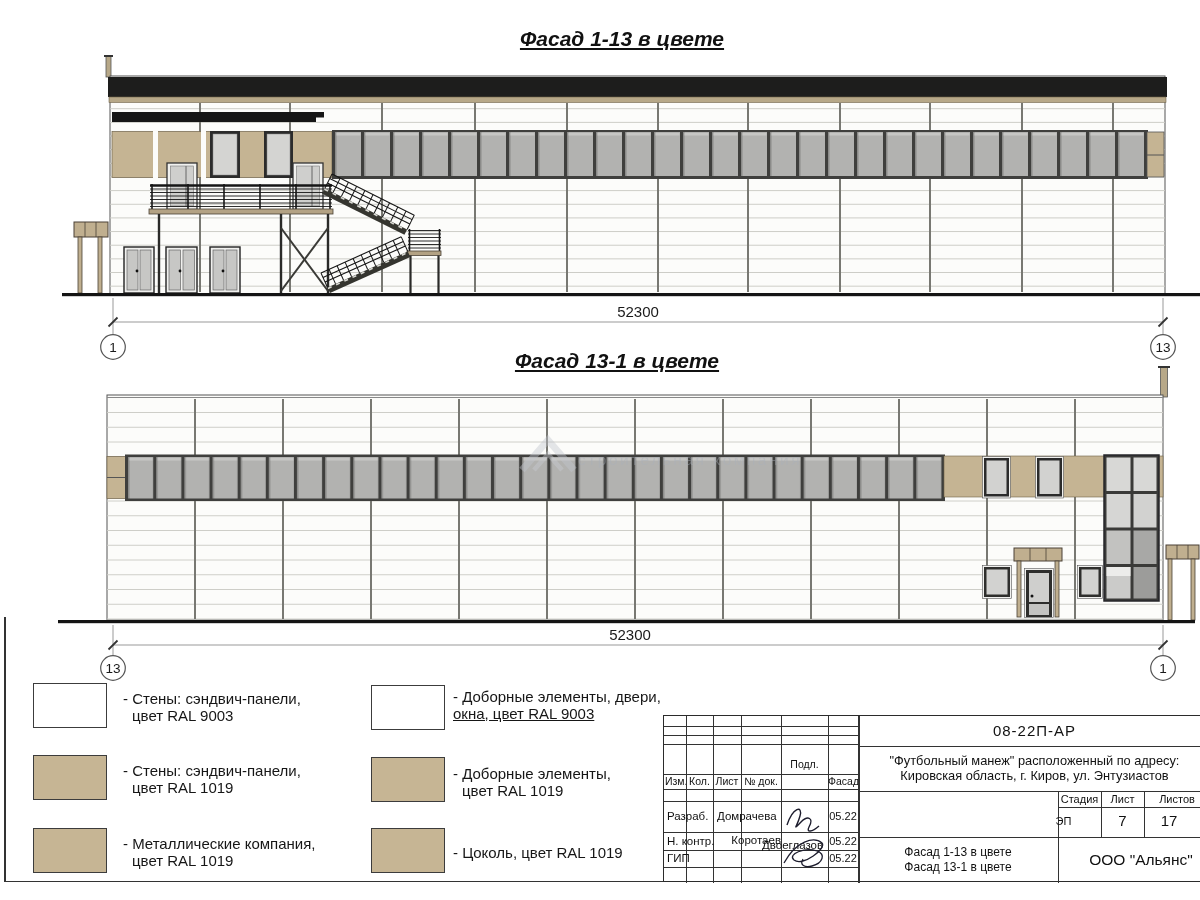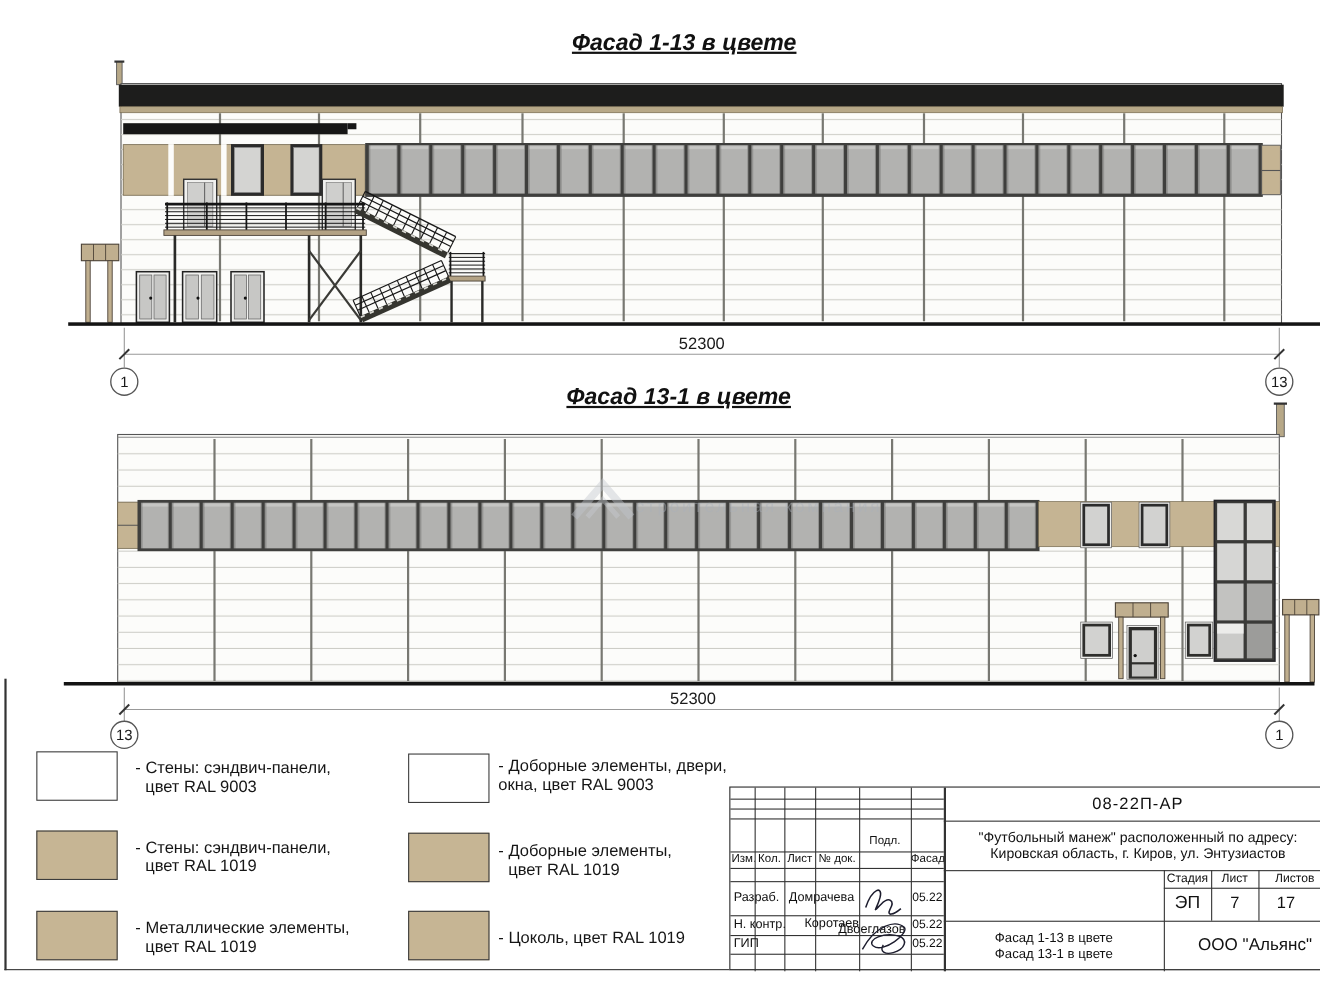--- a/index.html
+++ b/index.html
@@ -6,21 +6,21 @@
   body{width:1200px;height:900px;position:relative;overflow:hidden;background:#ffffff;
        font-family:"Liberation Sans",sans-serif;color:#1a1a1a;}
   svg{position:absolute;display:block;}
   svg text{font-family:"Liberation Sans",sans-serif;}
   .facade-title{position:absolute;text-align:center;font-size:21px;font-weight:bold;
        font-style:italic;text-decoration:underline;color:#111;}
   
   .legend-swatch{position:absolute;width:74px;height:45px;border:1.5px solid #3c3c3c;box-sizing:border-box;}
   .legend-text{position:absolute;font-size:15px;line-height:16.5px;color:#161616;}
   .legend-text .l2{padding-left:9px;}
-  .legend-text .l2.no-indent{padding-left:0;}
+  .legend-text .l2.no-indent{padding-left:0;text-decoration:underline;}
   
   #tblock{position:absolute;left:663px;top:715px;width:560px;height:167px;
           border:1.8px solid #2b2b2b;box-sizing:border-box;background:#fff;}
   #tblock .hl{position:absolute;height:1px;background:#333;}
   #tblock .vl{position:absolute;width:1px;background:#333;}
   #tblock .cell{position:absolute;font-size:11.5px;color:#111;overflow:hidden;}
   .ctr{text-align:center;}
   .frame-line{position:absolute;background:#333;}
 </style>
 </head>
@@ -343,21 +343,21 @@
     <div>- Стены: сэндвич-панели,</div>
       <div class="l2">цвет RAL 9003</div>
   </div>
   <div class="legend-swatch" style="left: 33px; top: 755px; background: rgb(198, 181, 148);"></div>
   <div class="legend-text" style="left:123px;top:763px;">
     <div>- Стены: сэндвич-панели,</div>
       <div class="l2">цвет RAL 1019</div>
   </div>
   <div class="legend-swatch" style="left: 33px; top: 828px; background: rgb(198, 181, 148);"></div>
   <div class="legend-text" style="left:123px;top:836px;">
-    <div>- Металлические элементы,</div>
+    <div>- Металлические компания,</div>
       <div class="l2">цвет RAL 1019</div>
   </div>
 
   <div class="legend-swatch" style="left: 371px; top: 685px; background: rgb(255, 255, 255);"></div>
   <div class="legend-text" style="left:453px;top:689px;">
     <div>- Доборные элементы, двери,</div>
       <div class="l2 no-indent">окна, цвет RAL 9003</div>
   </div>
   <div class="legend-swatch" style="left: 371px; top: 757px; background: rgb(198, 181, 148);"></div>
   <div class="legend-text" style="left:453px;top:766px;">
@@ -406,21 +406,21 @@
     <div>"Футбольный манеж" расположенный по адресу:</div>
     <div>Кировская область, г. Киров, ул. Энтузиастов</div>
   </div>
   <div class="cell ctr" style="left:194px;top:121px;width:200px;height:46px;font-size:12px;line-height:14.5px;padding-top:8px;box-sizing:border-box;">
     <div>Фасад 1-13 в цвете</div>
     <div>Фасад 13-1 в цвете</div>
   </div>
   <div class="cell ctr" style="left:394px;top:75px;width:43px;height:16px;line-height:16px;font-size:11px;">Стадия</div>
   <div class="cell ctr" style="left:437px;top:75px;width:43px;height:16px;line-height:16px;font-size:11px;">Лист</div>
   <div class="cell ctr" style="left:480px;top:75px;width:66px;height:16px;line-height:16px;font-size:11px;">Листов</div>
-  <div class="cell ctr" style="left:394px;top:91px;width:43px;height:30px;line-height:28px;font-size:16px;">ЭП</div>
+  <div class="cell ctr" style="left:378px;top:91px;width:43px;height:30px;line-height:28px;font-size:11px;">ЭП</div>
   <div class="cell ctr" style="left:437px;top:91px;width:43px;height:30px;line-height:28px;font-size:15px;">7</div>
   <div class="cell ctr" style="left:480px;top:91px;width:50px;height:30px;line-height:28px;font-size:15px;">17</div>
   <div class="cell ctr" style="left:394px;top:121px;width:166px;height:46px;line-height:46px;font-size:15.5px;">ООО "Альянс"</div>
 
   <div class="cell" style="left:1px;top:58px;width:21px;height:15px;line-height:15px;font-size:10.5px;">Изм.</div>
   <div class="cell ctr" style="left:22px;top:58px;width:27px;height:15px;line-height:15px;font-size:10.5px;">Кол.</div>
   <div class="cell ctr" style="left:49px;top:58px;width:28px;height:15px;line-height:15px;font-size:10.5px;">Лист</div>
   <div class="cell ctr" style="left:77px;top:58px;width:40px;height:15px;line-height:15px;font-size:10.5px;">№ док.</div>
   <div class="cell ctr" style="left:117px;top:41px;width:47px;height:15px;line-height:15px;font-size:10.5px;">Подл.</div>
   <div class="cell ctr" style="left:164px;top:58px;width:30px;height:15px;line-height:15px;font-size:10.5px;">Фасад</div>

